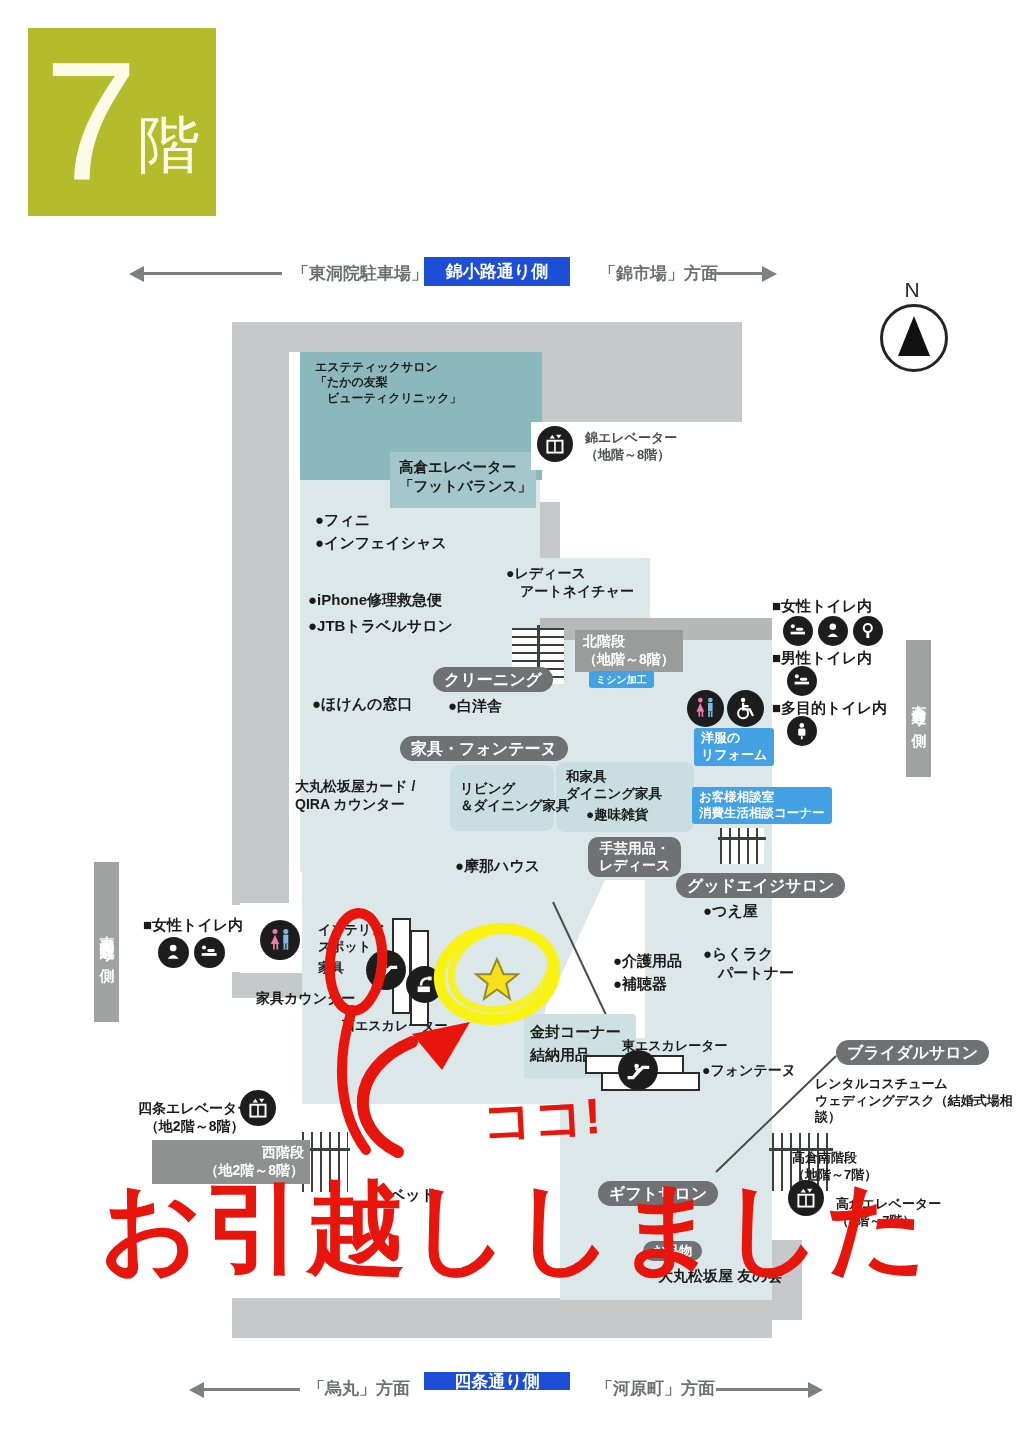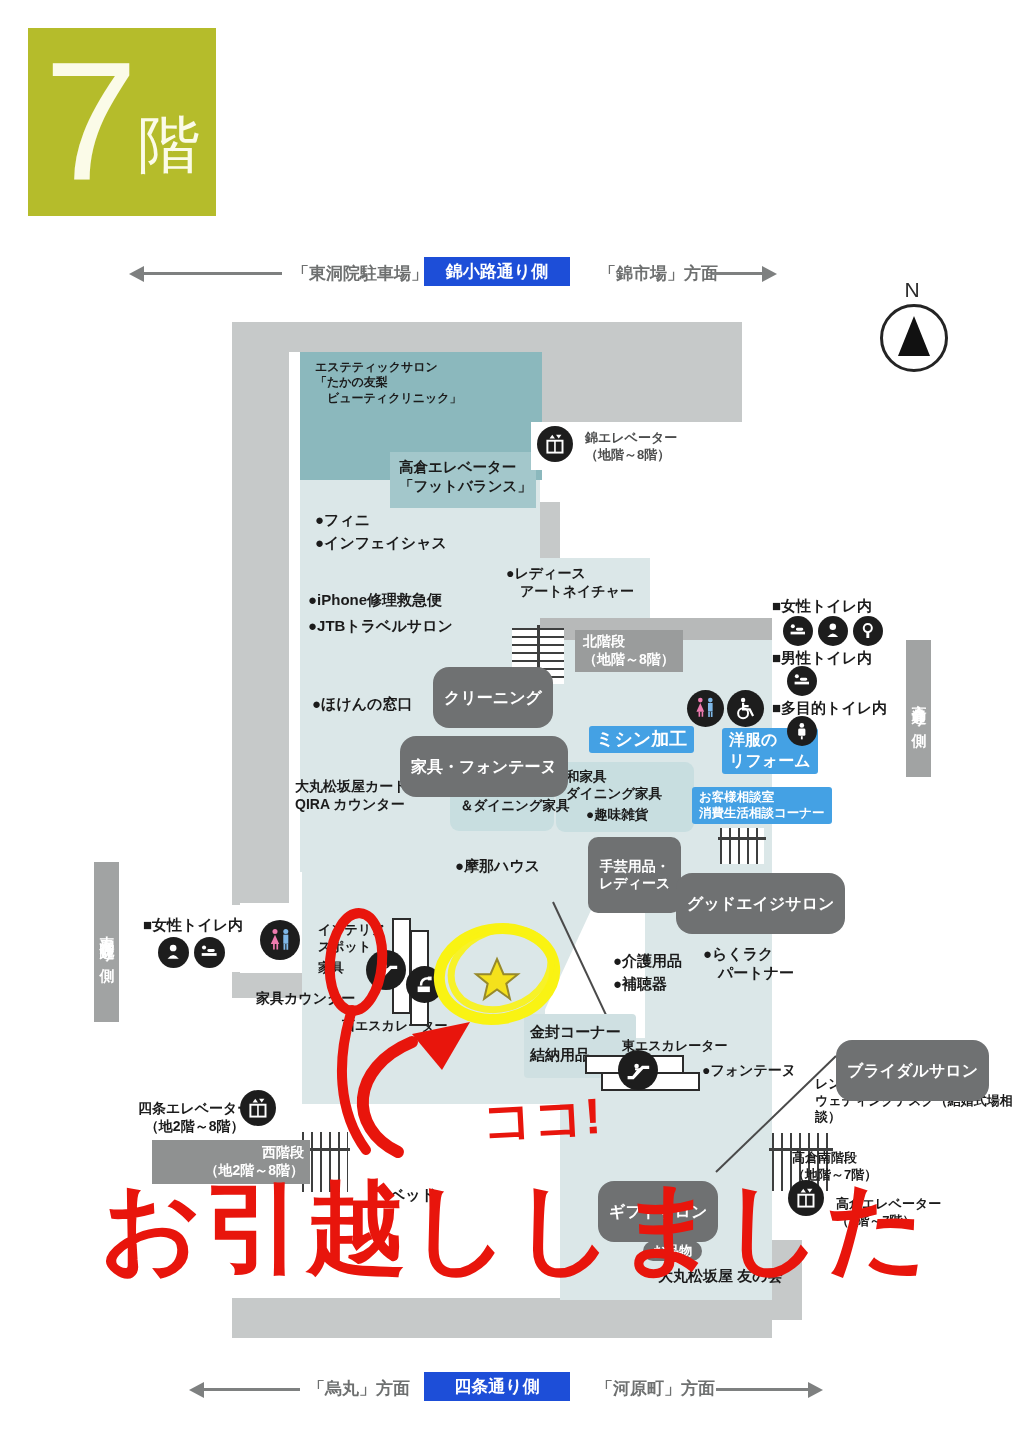--- a/index.html
+++ b/index.html
@@ -3,21 +3,21 @@
 <meta charset="utf-8">
 <style>
   html,body{margin:0;padding:0}
   body{width:1035px;height:1434px;position:relative;background:#fff;
        font-family:"Liberation Sans","DejaVu Sans",sans-serif;overflow:hidden}
   .abs{position:absolute}
   .lbl{position:absolute;font-weight:bold;color:#1b1b1b;white-space:pre-line;line-height:1.28;font-size:15px;z-index:10}
   .sm{font-size:13px}
   .gray-txt{color:#4c4d4d}
   .pill{position:absolute;background:#6f7172;color:#fff;font-weight:bold;text-align:center;
-        border-radius:16px;padding:21px 11px;font-size:16px;white-space:pre-line;line-height:1.2;z-index:12}
+        border-radius:16px;padding:3px 11px;font-size:16px;white-space:pre-line;line-height:1.2;z-index:12}
   .blue{position:absolute;background:#44a1e4;color:#fff;font-weight:bold;font-size:13.5px;
         padding:2px 7px;border-radius:3px;white-space:pre-line;line-height:1.3;z-index:12}
   .icn{position:absolute;background:#1d1d1d;border-radius:50%;display:flex;align-items:center;
        justify-content:center;color:#fff;z-index:14}
   .icn svg{width:72%;height:72%}
   .v-street{position:absolute;width:25px;background:#a1a3a3;color:#fff;font-weight:bold;font-size:15px;
         writing-mode:vertical-rl;display:flex;align-items:center;justify-content:center;letter-spacing:3px;z-index:9}
   .dir-text{position:absolute;color:#6e7070;font-weight:bold;font-size:17px;z-index:10}
   .dir-box{position:absolute;background:#1d4ed8;color:#fff;font-weight:bold;font-size:17px;
         display:flex;align-items:center;justify-content:center;z-index:10}
@@ -144,21 +144,21 @@
   <svg viewBox="0 0 24 24">
       <circle cx="12" cy="6" r="2.6" fill="#fff"></circle>
       <rect x="8" y="9.5" width="8" height="8" rx="1.5" fill="#fff"></rect>
       <rect x="11" y="18" width="2" height="3.5" fill="#fff"></rect>
     </svg>
 </div>
 
 <div class="pill" style="left:433px;top:667px">クリーニング</div>
 <div class="lbl" style="left:312px;top:694px">●ほけんの窓口</div>
 <div class="lbl" style="left:448px;top:696px">●白洋舎</div>
-<div class="blue" style="left:589px;top:726px;font-size:18px">ミシン加工</div>
+<div class="blue" style="left:589px;top:671px;font-size:10px">ミシン加工</div>
 
 <div class="icn" style="left:687px;top:690px;width:37px;height:37px">
   <svg viewBox="0 0 24 24">
     <circle cx="7.5" cy="4.6" r="2.1" fill="#ef7bb0"></circle>
       <path d="M7.5 7.2 L11 15 H4 Z" fill="#ef7bb0"></path>
     <rect x="5.9" y="15" width="1.4" height="4.6" fill="#ef7bb0"></rect>
       <rect x="8.7" y="15" width="1.4" height="4.6" fill="#ef7bb0"></rect>
     <circle cx="16.5" cy="4.6" r="2.1" fill="#7fb8e8"></circle>
       <rect x="14.4" y="7.2" width="4.2" height="7.6" fill="#7fb8e8"></rect>
     <rect x="14.6" y="15" width="1.5" height="4.8" fill="#7fb8e8"></rect>
@@ -166,21 +166,21 @@
   </svg>
 </div>
 <div class="icn" style="left:727px;top:690px;width:37px;height:37px">
   <svg viewBox="0 0 24 24">
       <circle cx="10" cy="4.5" r="2" fill="#fff"></circle>
     <path d="M10 7 v6 h6 l3 6" stroke="#fff" stroke-width="2" fill="none"></path>
     <path d="M10 10 h5" stroke="#fff" stroke-width="2"></path>
     <circle cx="10" cy="16.5" r="4.5" fill="none" stroke="#fff" stroke-width="1.8"></circle>
     </svg>
 </div>
-<div class="blue" style="left:722px;top:728px;font-size:16px">洋服の
+<div class="blue" style="left:694px;top:728px;font-size:13px">洋服の
 リフォーム</div>
 
 <div class="pill" style="left:400px;top:736px">家具・フォンテーヌ</div>
 <div class="tealbox" style="left:450px;top:765px;width:104px;height:66px"></div>
 <div class="lbl" style="left:460px;top:780px;font-size:13.5px">リビング
 ＆ダイニング家具</div>
 <div class="tealbox" style="left:556px;top:762px;width:138px;height:70px"></div>
 <div class="lbl" style="left:566px;top:768px;font-size:13.5px">和家具
 ダイニング家具</div>
 <div class="lbl" style="left:586px;top:806px;font-size:13.5px">●趣味雑貨</div>
@@ -300,21 +300,21 @@
       <path d="M13 3.5 L18 3.5 L15.5 7 Z" fill="#fff"></path>
   <rect x="5" y="9" width="14" height="11" fill="none" stroke="#fff" stroke-width="1.8"></rect>
   <line x1="12" y1="9" x2="12" y2="20" stroke="#fff" stroke-width="1.5"></line>
     </svg>
 </div>
 <div class="lbl sm" style="left:836px;top:1196px">高倉エレベーター
 （1階～7階）</div>
 
 <div class="hline l" style="left:196px;top:1388px;width:104px"></div>
 <div class="dir-text" style="left:308px;top:1377px">「烏丸」方面</div>
-<div class="dir-box" style="left:424px;top:1372px;width:146px;height:29px">四条通り側</div>
+<div class="dir-box" style="left:424px;top:1372px;width:146px;height:18px">四条通り側</div>
 <div class="dir-text" style="left:596px;top:1377px">「河原町」方面</div>
 <div class="hline r" style="left:716px;top:1388px;width:100px"></div>
 
 <svg class="abs" width="1035" height="1434" style="left:0;top:0;z-index:40;pointer-events:none">
   <g>
     <ellipse cx="497" cy="974" rx="58" ry="45" fill="none" stroke="#f9f313" stroke-width="11" transform="rotate(-10 497 974)"></ellipse>
     <ellipse cx="501" cy="969" rx="51" ry="39" fill="none" stroke="#f9f313" stroke-width="7" opacity="0.9" transform="rotate(-20 501 969)"></ellipse>
   </g>
   <g transform="translate(497,981)">
     <path d="M0,-22 L6.5,-6.8 L20.9,-6.8 L9.3,2.6 L12.9,17.8 L0,8.4 L-12.9,17.8 L-9.3,2.6 L-20.9,-6.8 L-6.5,-6.8 Z" fill="#f4e11c" stroke="#97892a" stroke-width="2"></path>

